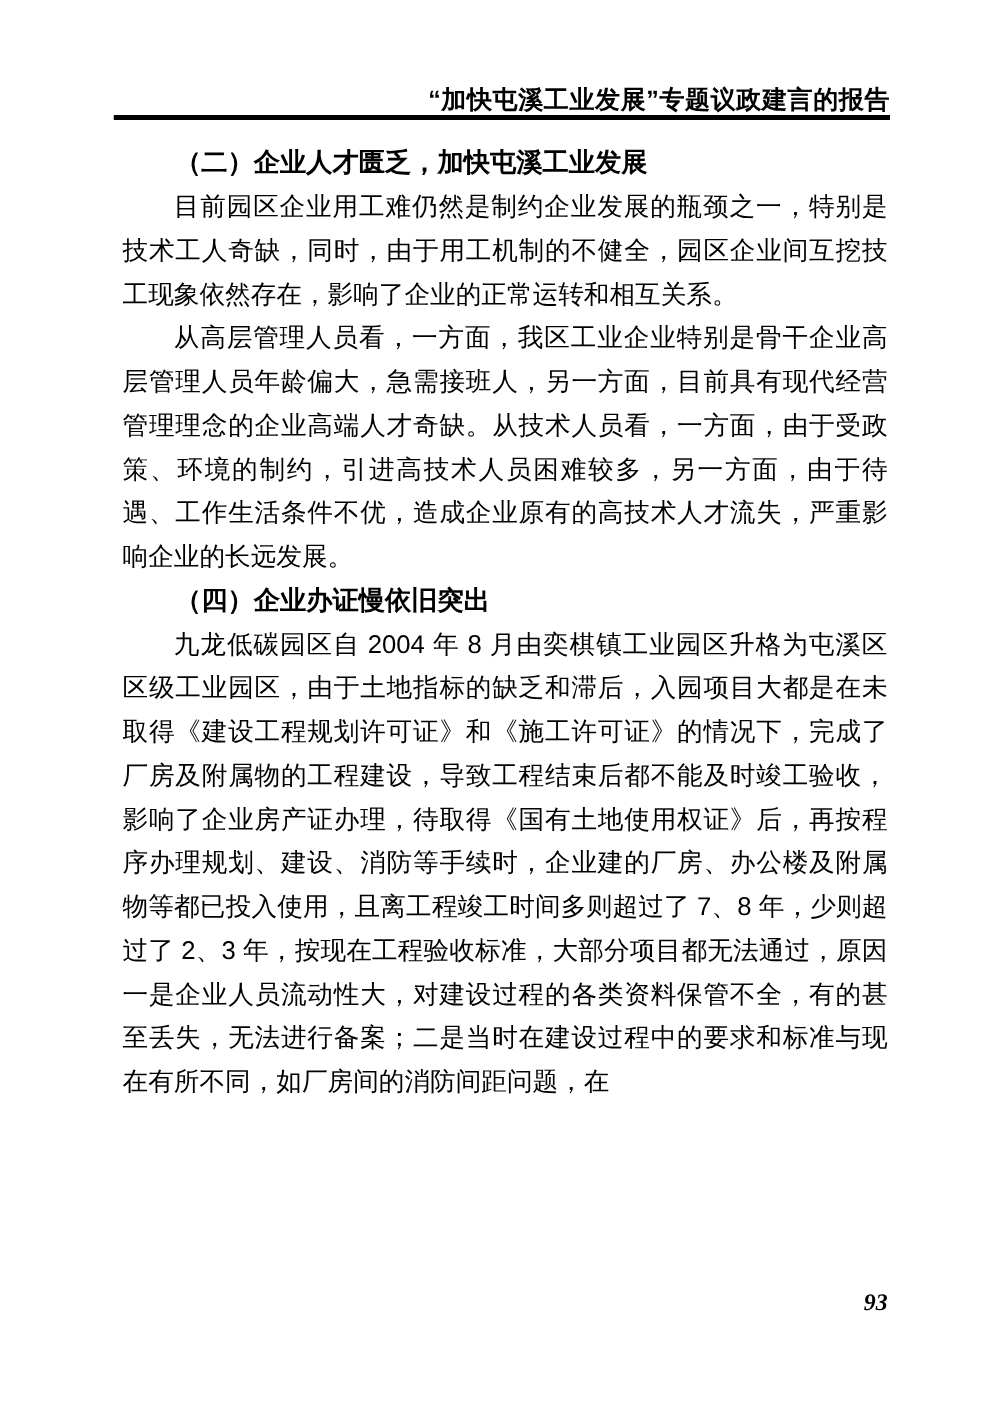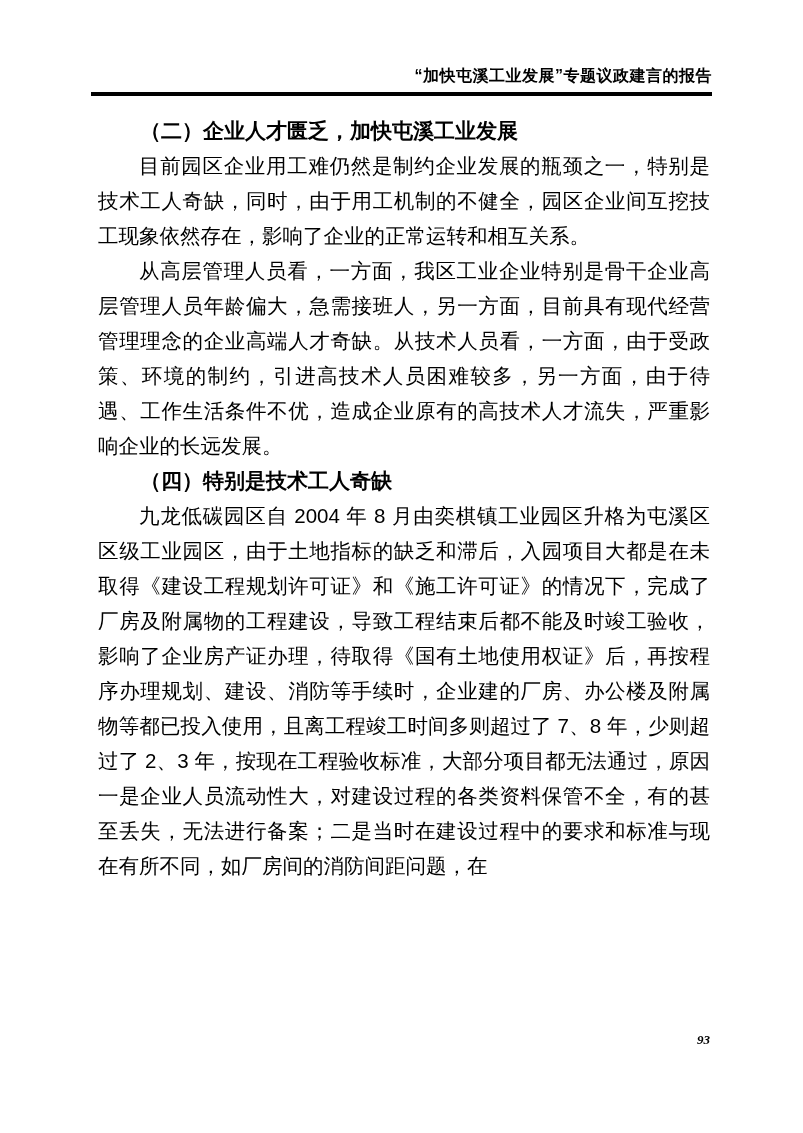--- a/index.html
+++ b/index.html
@@ -15,21 +15,21 @@
     color: #000000;
     font-family: "Liberation Sans", "DejaVu Sans", sans-serif;
     overflow: hidden;
   }
   .header {
     position: absolute;
     left: 91px;
     right: 91px;
     top: 66px;
     text-align: right;
-    font-size: 16px;
+    font-size: 20px;
     font-weight: bold;
     letter-spacing: 0.5px;
     white-space: nowrap;
   }
   .header-rule {
     position: absolute;
     left: 91px;
     right: 91px;
     top: 92px;
     height: 4px;
@@ -54,21 +54,21 @@
   }
   .content p {
     margin: 0;
     text-indent: 2em;
   }
   .page-number {
     position: absolute;
     right: 93px;
     top: 1032px;
     font-family: "Liberation Serif", "DejaVu Serif", serif;
-    font-size: 13px;
+    font-size: 19px;
     font-weight: bold;
     font-style: italic;
   }
 </style>
 </head>
 <body>
 
 <div class="page">
 
   <div class="header">
@@ -80,21 +80,21 @@
   <main class="content">
 
     <section>
       <h2>（二）企业人才匮乏，加快屯溪工业发展</h2>
       <p>目前园区企业用工难仍然是制约企业发展的瓶颈之一，特别是技术工人奇缺，同时，由于用工机制的不健全，园区企业间互挖技工现象依然存在，影响了企业的正常运转和相互关系。</p>
       <p>从高层管理人员看，一方面，我区工业企业特别是骨干企业高层管理人员年龄偏大，急需接班人，另一方面，目前具有现代经营管理理念的企业高端人才奇缺。从技术人员看，一方面，由于受政策、环境的制约，引进高技术人员困难较多，另一方面，由于待遇、工作生活条件不优，造成企业原有的高技术人才流失，严重影响企业的长远发展。</p>
     </section>
 
 
     <section>
-      <h2>（四）特别是技术工人奇缺</h2>
+      <h2>（四）企业办证慢依旧突出</h2>
       <p>九龙低碳园区自 2004 年 8 月由奕棋镇工业园区升格为屯溪区区级工业园区，由于土地指标的缺乏和滞后，入园项目大都是在未取得《建设工程规划许可证》和《施工许可证》的情况下，完成了厂房及附属物的工程建设，导致工程结束后都不能及时竣工验收，影响了企业房产证办理，待取得《国有土地使用权证》后，再按程序办理规划、建设、消防等手续时，企业建的厂房、办公楼及附属物等都已投入使用，且离工程竣工时间多则超过了 7、8 年，少则超过了 2、3 年，按现在工程验收标准，大部分项目都无法通过，原因一是企业人员流动性大，对建设过程的各类资料保管不全，有的甚至丢失，无法进行备案；二是当时在建设过程中的要求和标准与现在有所不同，如厂房间的消防间距问题，在</p>
     </section>
 
   </main>
 
   <div class="page-number">93</div>
 
 </div>
 
 </body></html>

